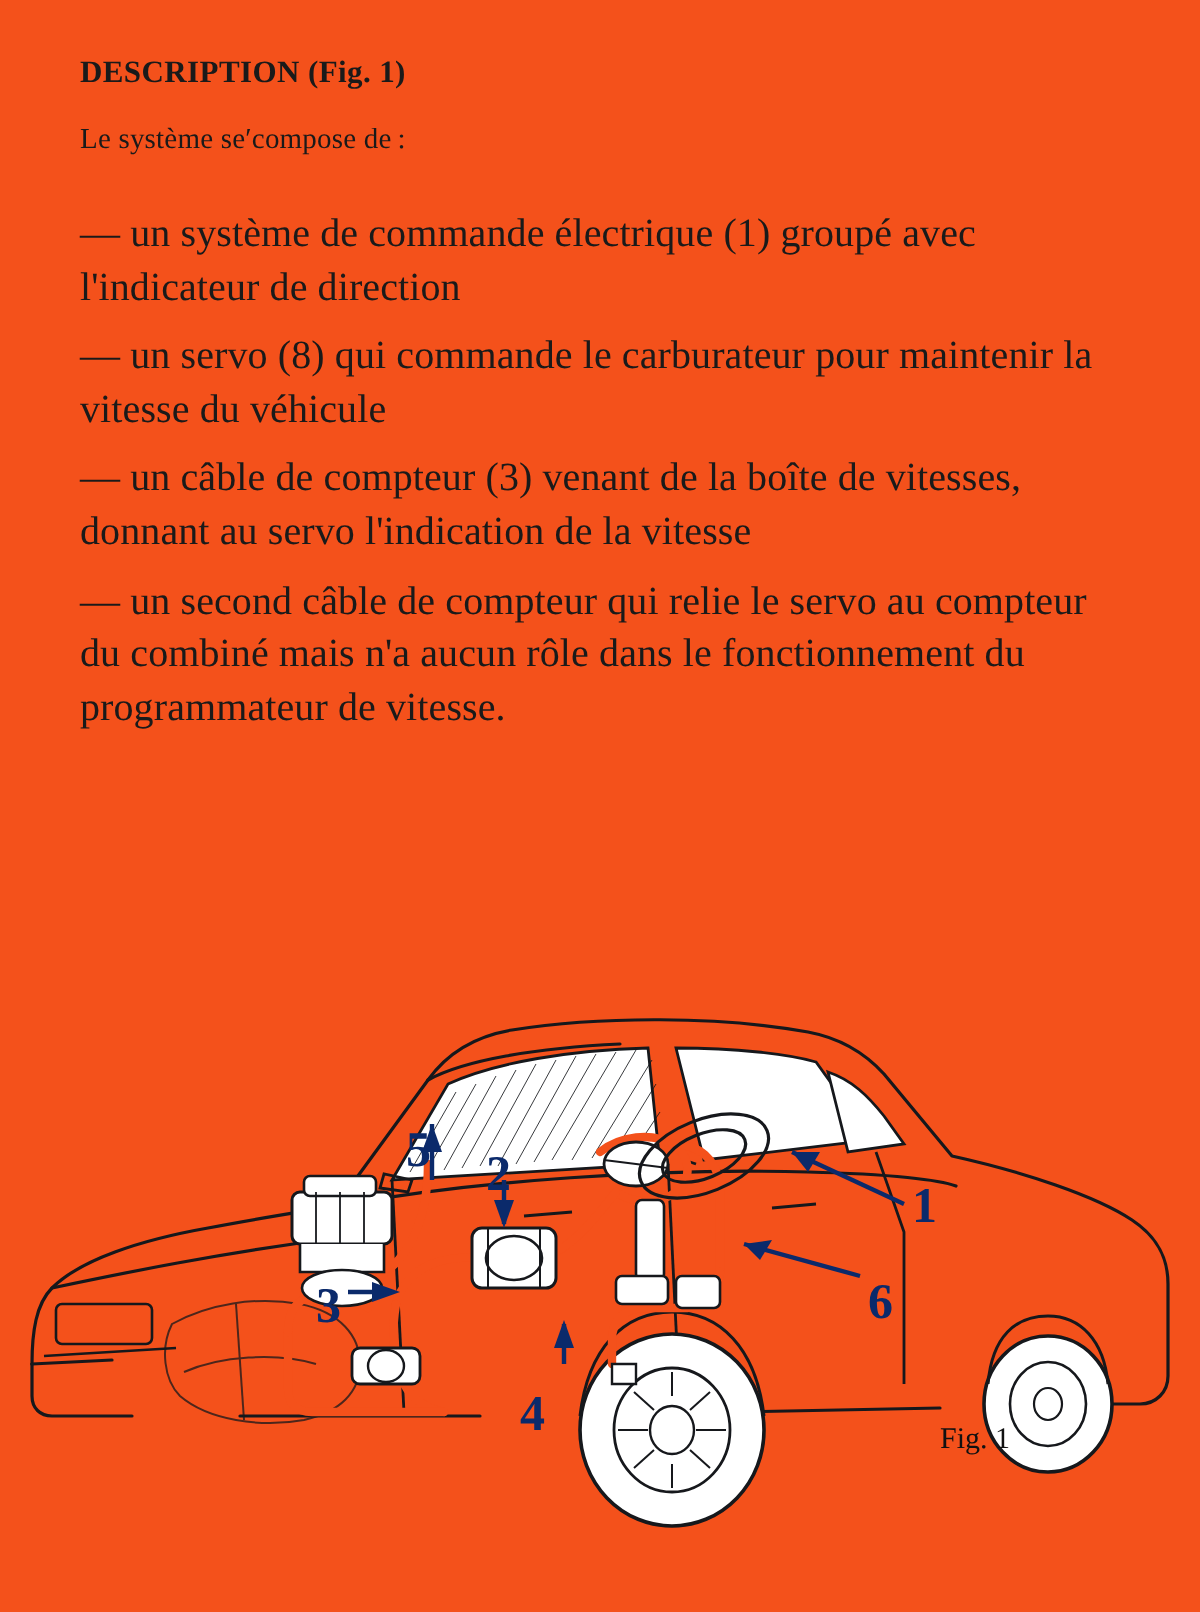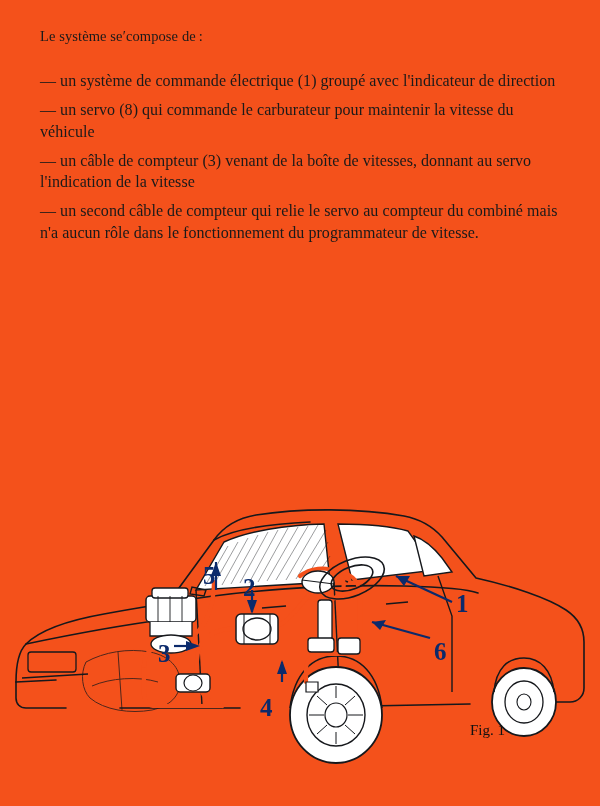--- a/index.html
+++ b/index.html
@@ -34,58 +34,62 @@
   }
   .heading .fig {
     font-weight: bold;
   }
   .lead {
     font-size: 14.5px;
     margin-bottom: 25px;
     letter-spacing: 0.1px;
   }
   .item {
-    font-size: 16px;
+    font-size: 20px;
     line-height: 1.33;
     margin-bottom: 8px;
     letter-spacing: 0.05px;
   }
   
   .figure {
     position: absolute;
     left: 0;
     top: 430px;
     width: 600px;
     height: 376px;
   }
   .figure svg {
     display: block;
   }
   .fig-caption {
     position: absolute;
     left: 470px;
-    top: 292px;
+    top: 282px;
     font-size: 15px;
     font-family: "Liberation Serif", serif;
     color: #111;
   }
   .callout {
     position: absolute;
     font-family: "Liberation Serif", serif;
     font-weight: bold;
     font-size: 25px;
     color: #0b2a6b;
   }
 </style>
 </head>
 <body>
 
 <div class="page">
 
   <div class="text-block">
+    <div class="heading">
+      <span>DESCRIPTION</span>
+      <span class="fig">(Fig. 1)</span>
+    </div>
     <div class="lead">Le système se′compose de :</div>
     <div class="item">— un système de commande électrique (1) groupé avec l'indicateur de direction</div>
     <div class="item">— un servo (8) qui commande le carburateur pour maintenir la vitesse du véhicule</div>
     <div class="item">— un câble de compteur (3) venant de la boîte de vitesses, donnant au servo l'indication de la vitesse</div>
     <div class="item">— un second câble de compteur qui relie le servo au compteur du combiné mais n'a aucun rôle dans le fonctionnement du programmateur de vitesse.</div>
   </div>
 
   <div class="figure">
     <svg width="600" height="376" viewBox="0 0 600 376" xmlns="http://www.w3.org/2000/svg">
 

